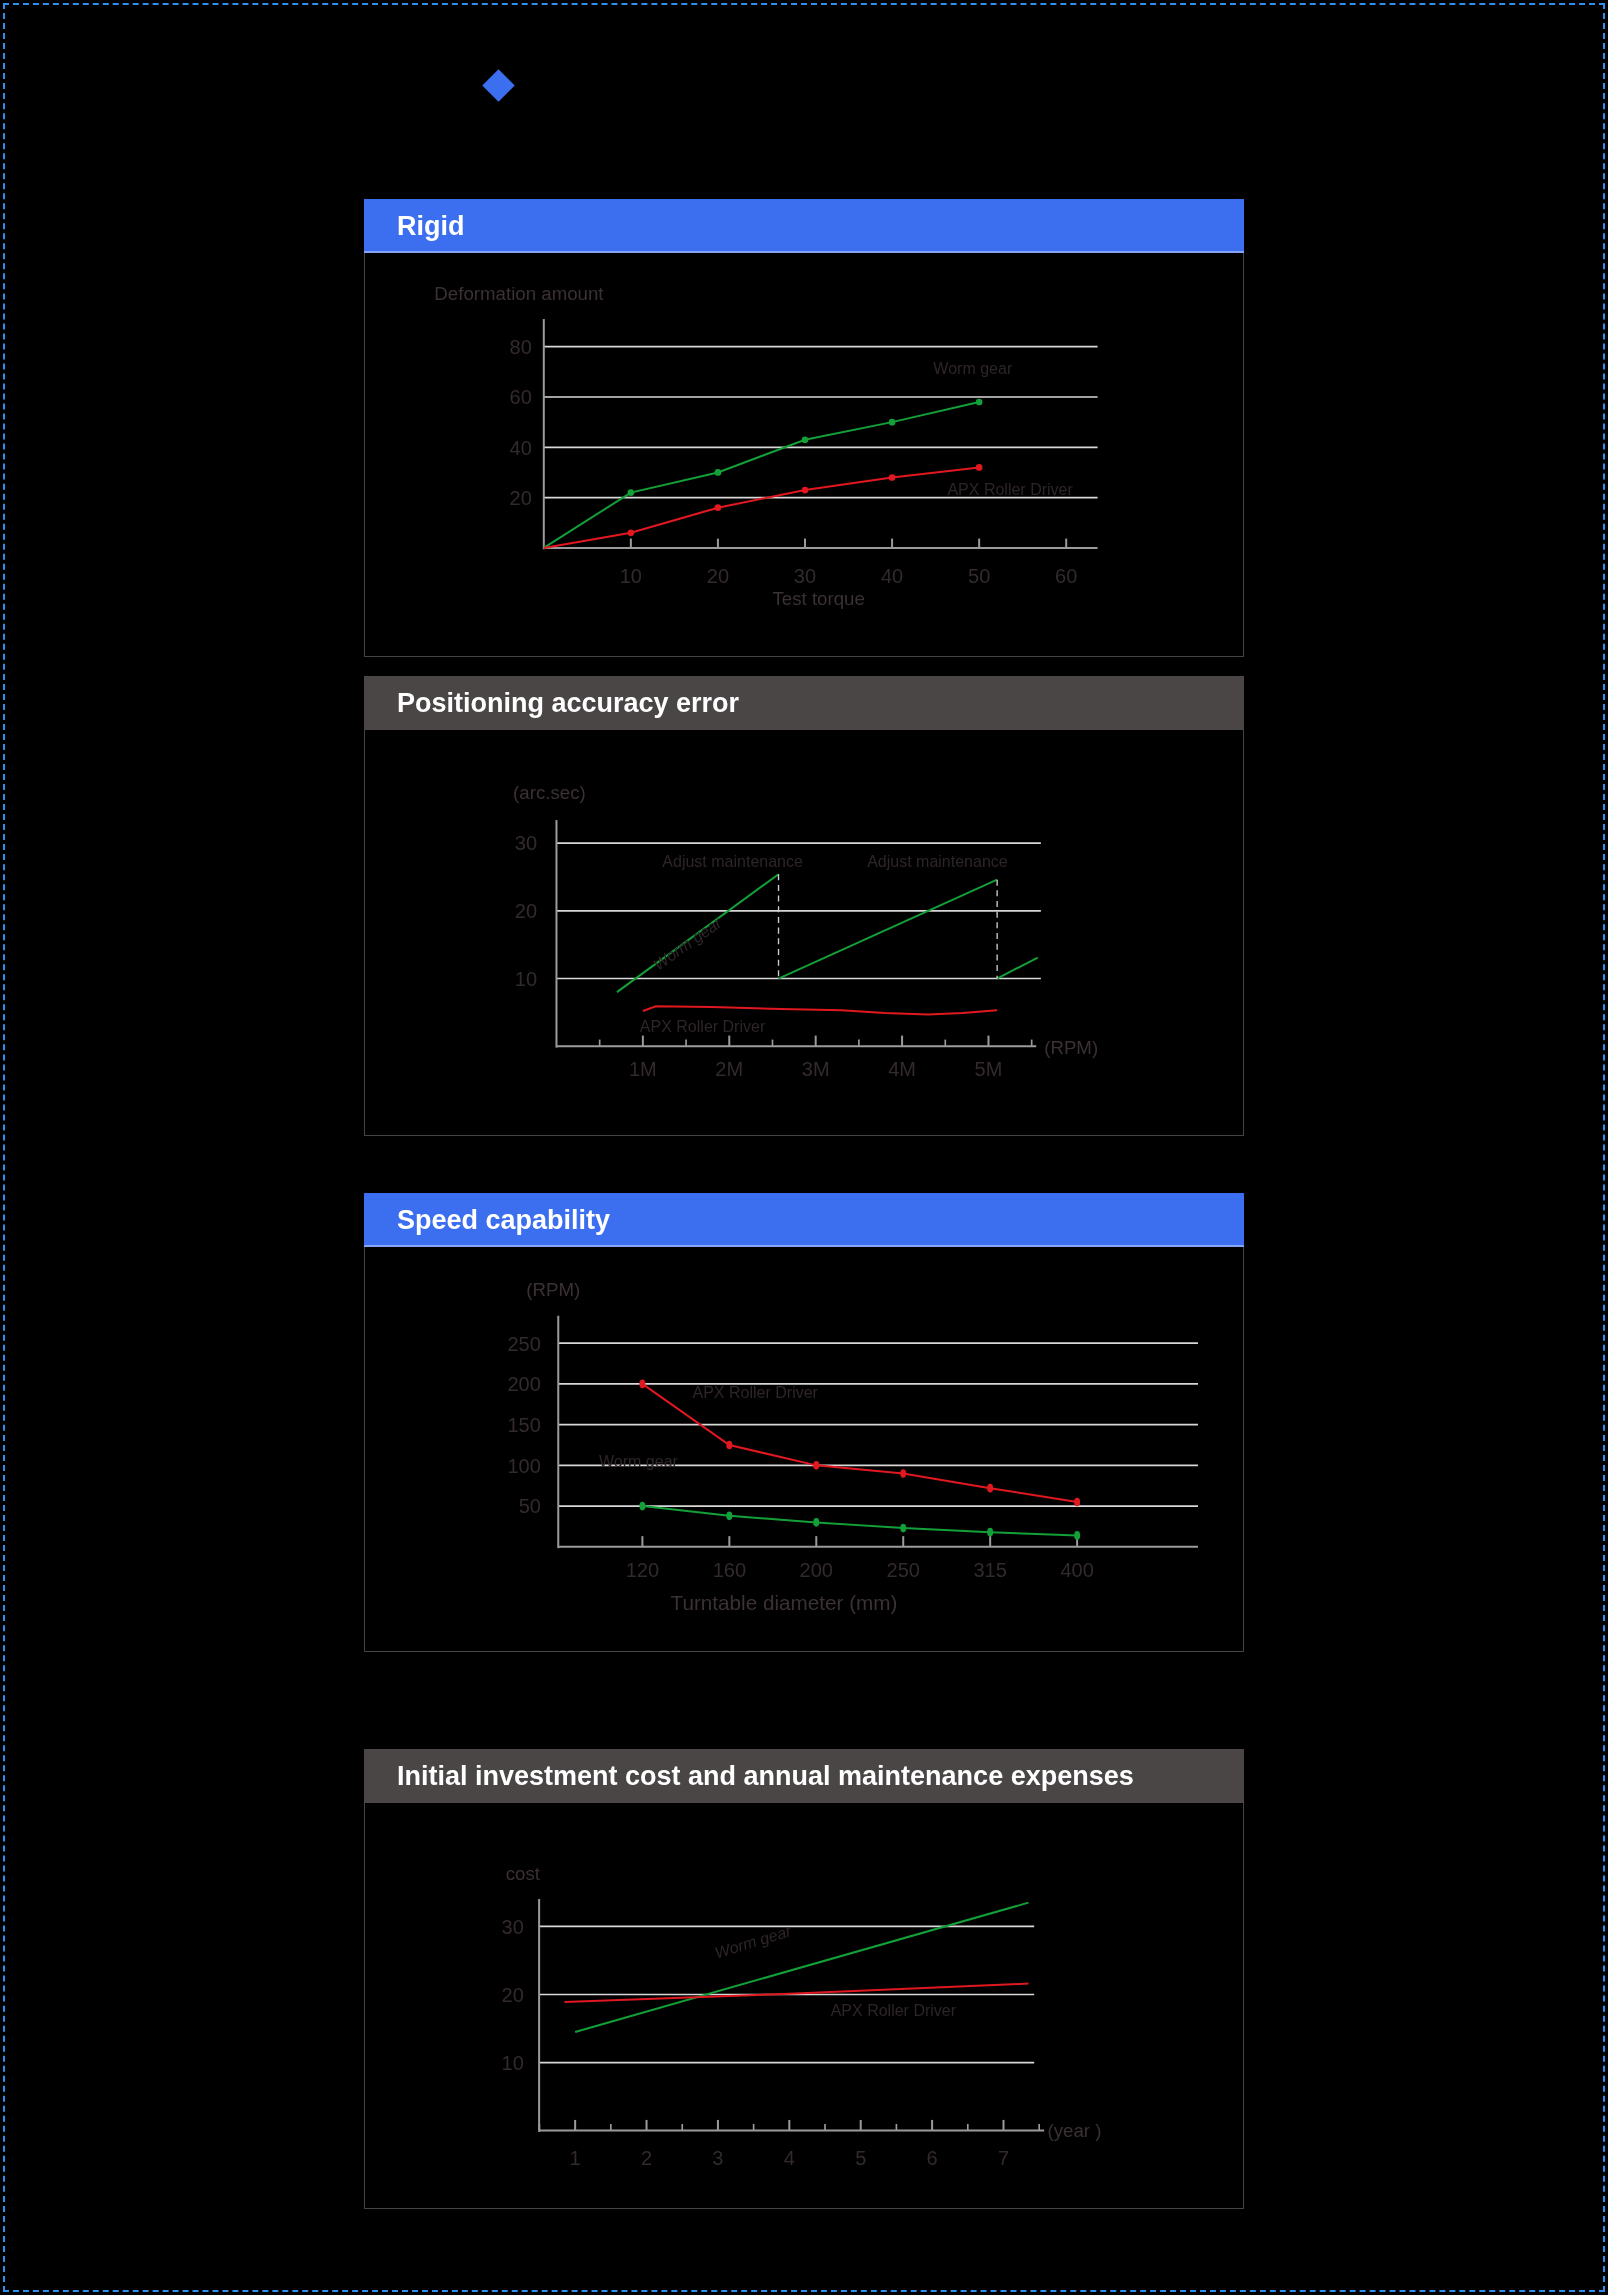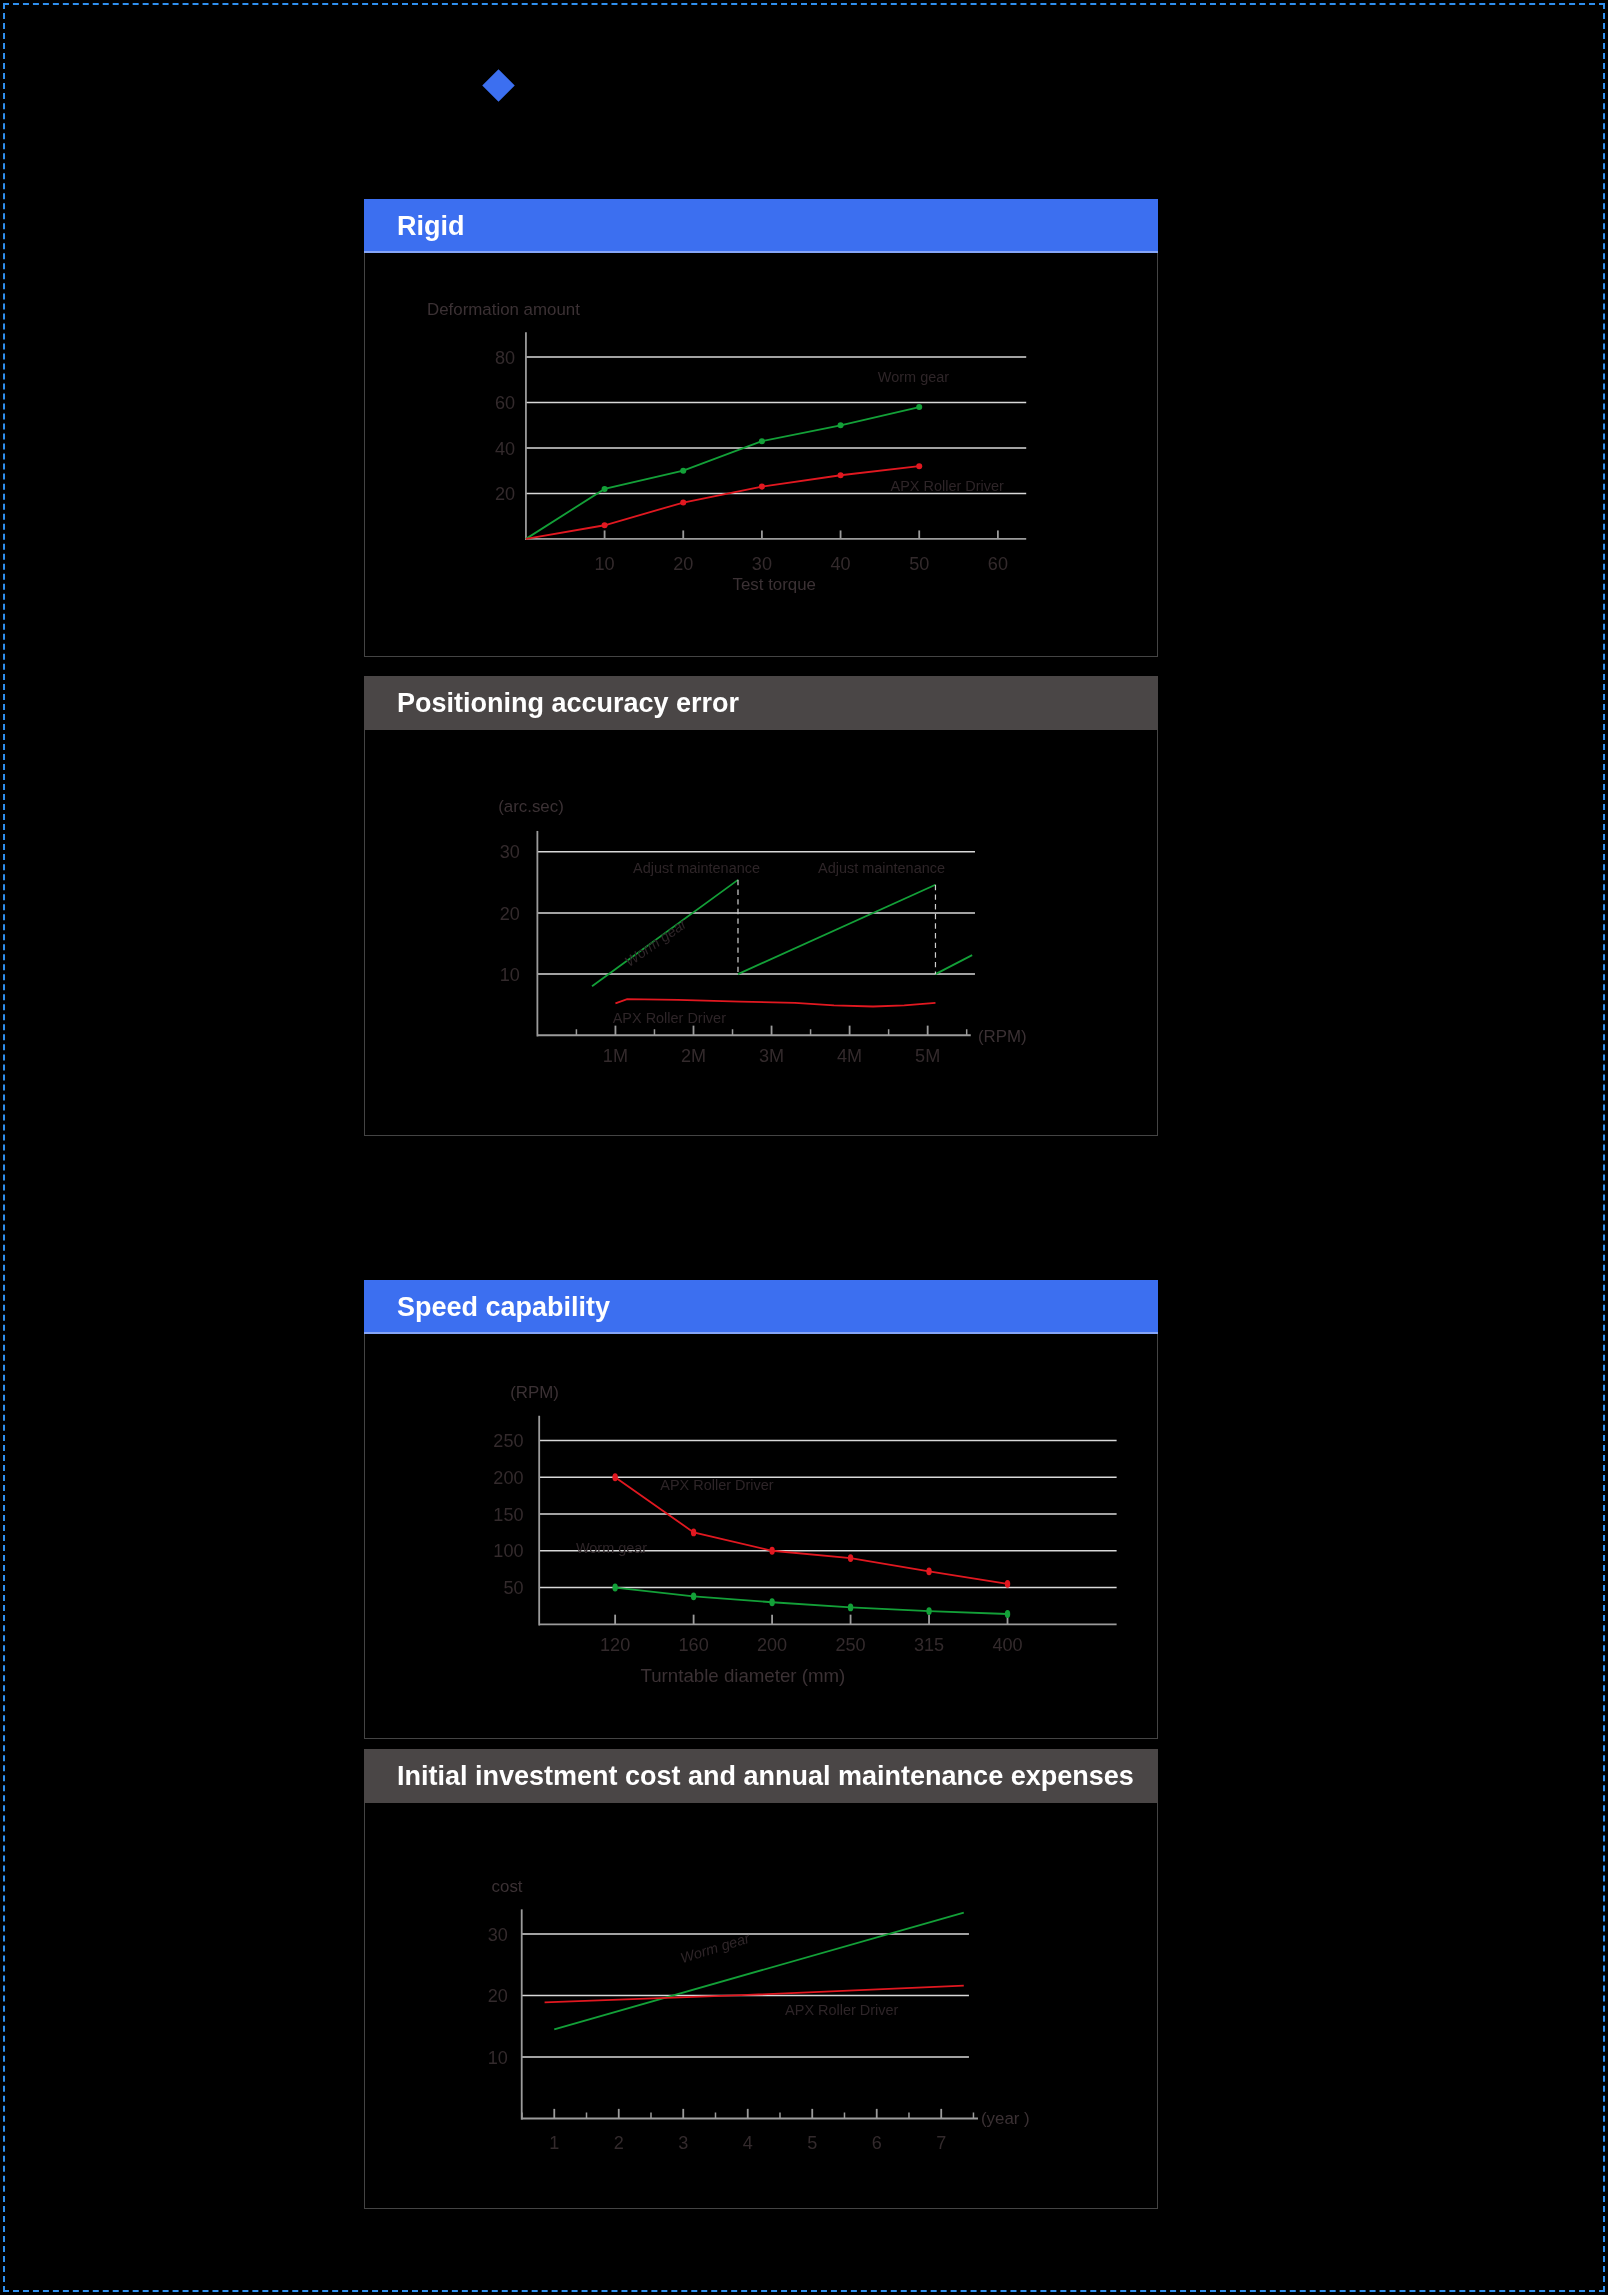--- a/index.html
+++ b/index.html
@@ -8,21 +8,21 @@
     background:#000;overflow:hidden;
     font-family:"Liberation Sans", sans-serif;
   }
   .page-border{
     position:absolute;inset:2.7px;border:2px dashed #2f8fee;pointer-events:none;
   }
   .bullet{
     position:absolute;left:487px;top:74px;width:23px;height:23px;
     background:#3c6ff0;transform:rotate(45deg);
   }
-  .panel{position:absolute;left:364px;width:794px;}
+  .panel{position:absolute;left:364px;width:880px;}
   .panel-header{
     height:54px;line-height:54px;padding-left:33px;
     color:#fff;font-size:27px;font-weight:bold;
     box-sizing:border-box;
   }
   .panel-header.blue{background:#3c6ff0;border-bottom:2px solid rgba(255,255,255,0.38);}
   .panel-header.gray{background:#4a4646;}
   .panel-body{
     background:#000;
     border-left:1.3px solid #444;border-right:1.3px solid #444;border-bottom:1.3px solid #444;
@@ -120,21 +120,21 @@
         <line x1="1161.815" x2="1161.815" y1="1371.19" y2="1527.5" stroke="#cfcfcf" stroke-width="2" stroke-dasharray="9 7"></line>
         <line x1="1489.4499999999998" x2="1489.4499999999998" y1="1379.31" y2="1527.5" stroke="#cfcfcf" stroke-width="2" stroke-dasharray="9 7"></line>
         <text x="1093" y="1360" text-anchor="middle" font-size="24" fill="#2e2528">Adjust maintenance</text>
         <text x="1400" y="1360" text-anchor="middle" font-size="24" fill="#2e2528">Adjust maintenance</text>
         <text x="1030" y="1482" text-anchor="middle" font-size="24" fill="#2e2528" font-style="italic" transform="rotate(-35 1030 1482)">Worm gear</text>
         <text x="954" y="1608" text-anchor="start" font-size="24" fill="#2e2528">APX Roller Driver</text>
       </svg>
   </div>
 </section>
 
-<section class="panel" style="top:1280px;">
+<section class="panel" style="top:1193px;">
   <div class="panel-header blue">Speed capability</div>
   <div class="panel-body" style="height:405px;">
     <svg id="chart2" viewBox="543 1937 1314 605">
         <line x1="832" x2="1790" y1="2325" y2="2325" stroke="#d8d8d8" stroke-width="2.5"></line>
         <line x1="832" x2="1790" y1="2264" y2="2264" stroke="#d8d8d8" stroke-width="2.5"></line>
         <line x1="832" x2="1790" y1="2203" y2="2203" stroke="#d8d8d8" stroke-width="2.5"></line>
         <line x1="832" x2="1790" y1="2142" y2="2142" stroke="#d8d8d8" stroke-width="2.5"></line>
         <line x1="832" x2="1790" y1="2081" y2="2081" stroke="#d8d8d8" stroke-width="2.5"></line>
         <line x1="832" x2="832" y1="2040" y2="2388" stroke="#9b9b9b" stroke-width="3"></line>
         <line x1="832" x2="1790" y1="2386" y2="2386" stroke="#9b9b9b" stroke-width="3"></line>

